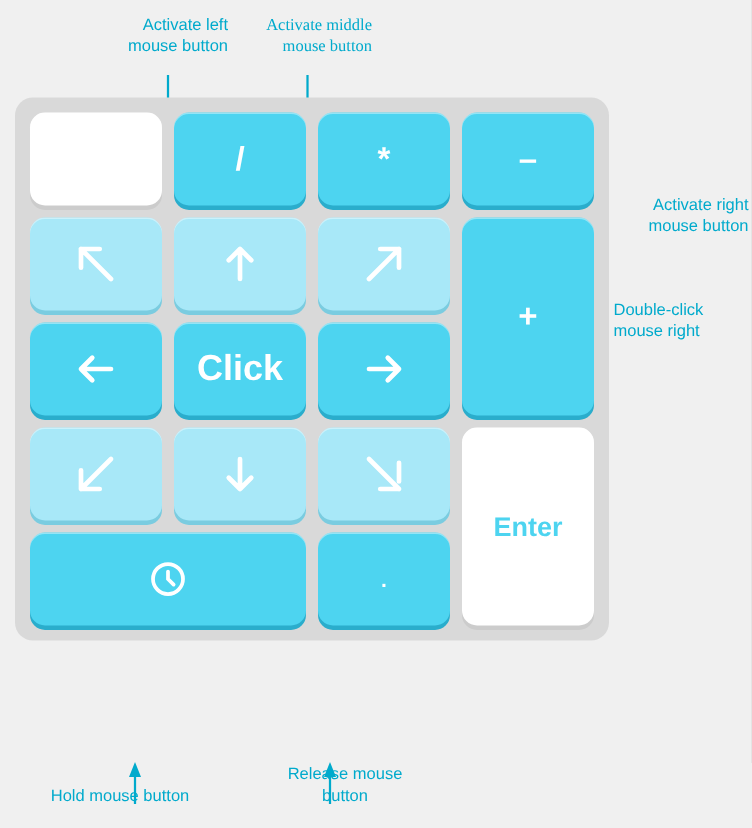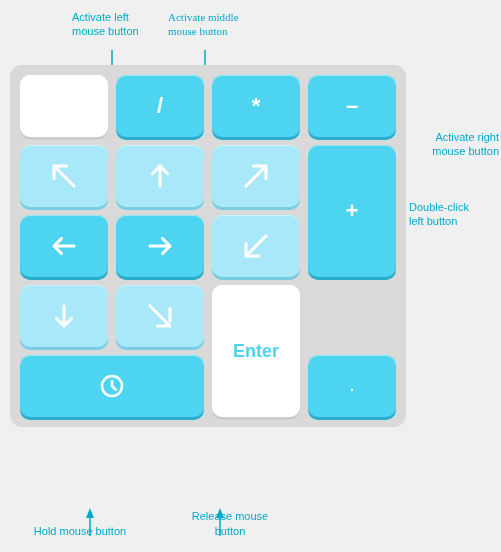--- a/index.html
+++ b/index.html
@@ -15,21 +15,21 @@
       position: relative;
       width: 501px;
       min-height: 552px;
     }
 
     
     .label {
       position: absolute;
       font-size: 11px;
       color: #00aacc;
-      text-align: left;
+      text-align: right;
       line-height: 1.3;
     }
 
     .label-left-mouse {
       top: 10px;
       left: 72px;
       width: 80px;
     }
 
     .label-middle-mouse {
@@ -152,21 +152,21 @@
     <span style="white-space:pre-line">Activate middle
 mouse button</span>
   </div>
 
   <div class="label label-right-mouse">
     <span style="white-space:pre-line">Activate right
 mouse button</span>
   </div>
   <div class="label label-double-click">
     <span style="white-space:pre-line">Double-click
-left button</span>
+mouse right</span>
   </div>
 
   <div class="label label-hold">
     <span>Hold mouse button</span>
   </div>
   <div class="label label-release">
     <span>Release mouse button</span>
   </div>
 
   <svg style="position:absolute;top:0;left:0;width:501px;height:552px;pointer-events:none;">
@@ -228,20 +228,23 @@
       <div class="key tall" style="height:auto;">
         <span>+</span>
       </div>
 
       <div class="key">
         <svg viewBox="0 0 24 24">
             <path d="M20 12H4M4 12l6-6M4 12l6 6" stroke="white" stroke-width="2.5" stroke-linecap="round" fill="none"></path>
           </svg>
       </div>
 
+      <div class="key">
+        <span class="key-click">Click</span>
+      </div>
 
       <div class="key">
         <svg viewBox="0 0 24 24">
             <path d="M4 12h16M20 12l-6-6M20 12l-6 6" stroke="white" stroke-width="2.5" stroke-linecap="round" fill="none"></path>
           </svg>
       </div>
 
       <div class="key light">
         <svg viewBox="0 0 24 24">
             <path d="M20 4L4 20M4 20h10M4 20V10" stroke="white" stroke-width="2.5" stroke-linecap="round" fill="none"></path>

